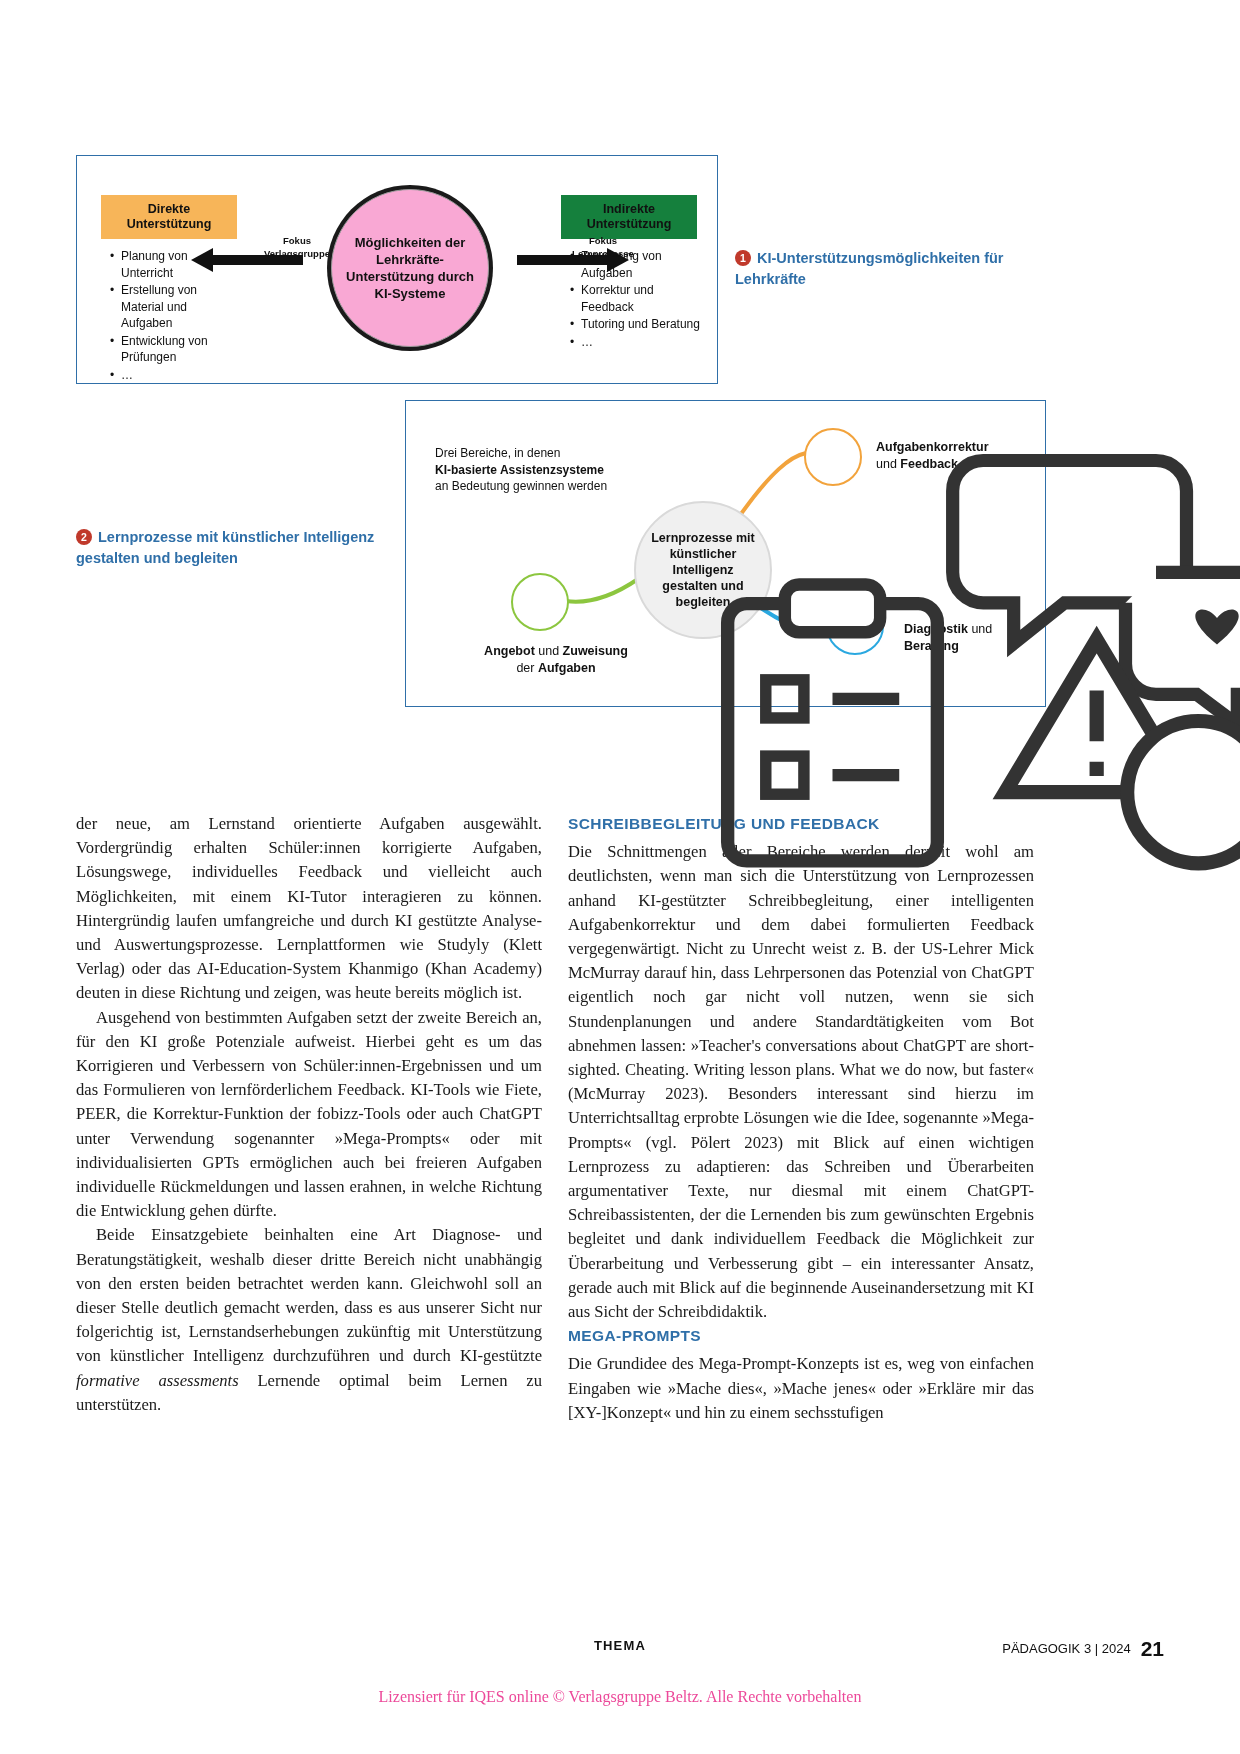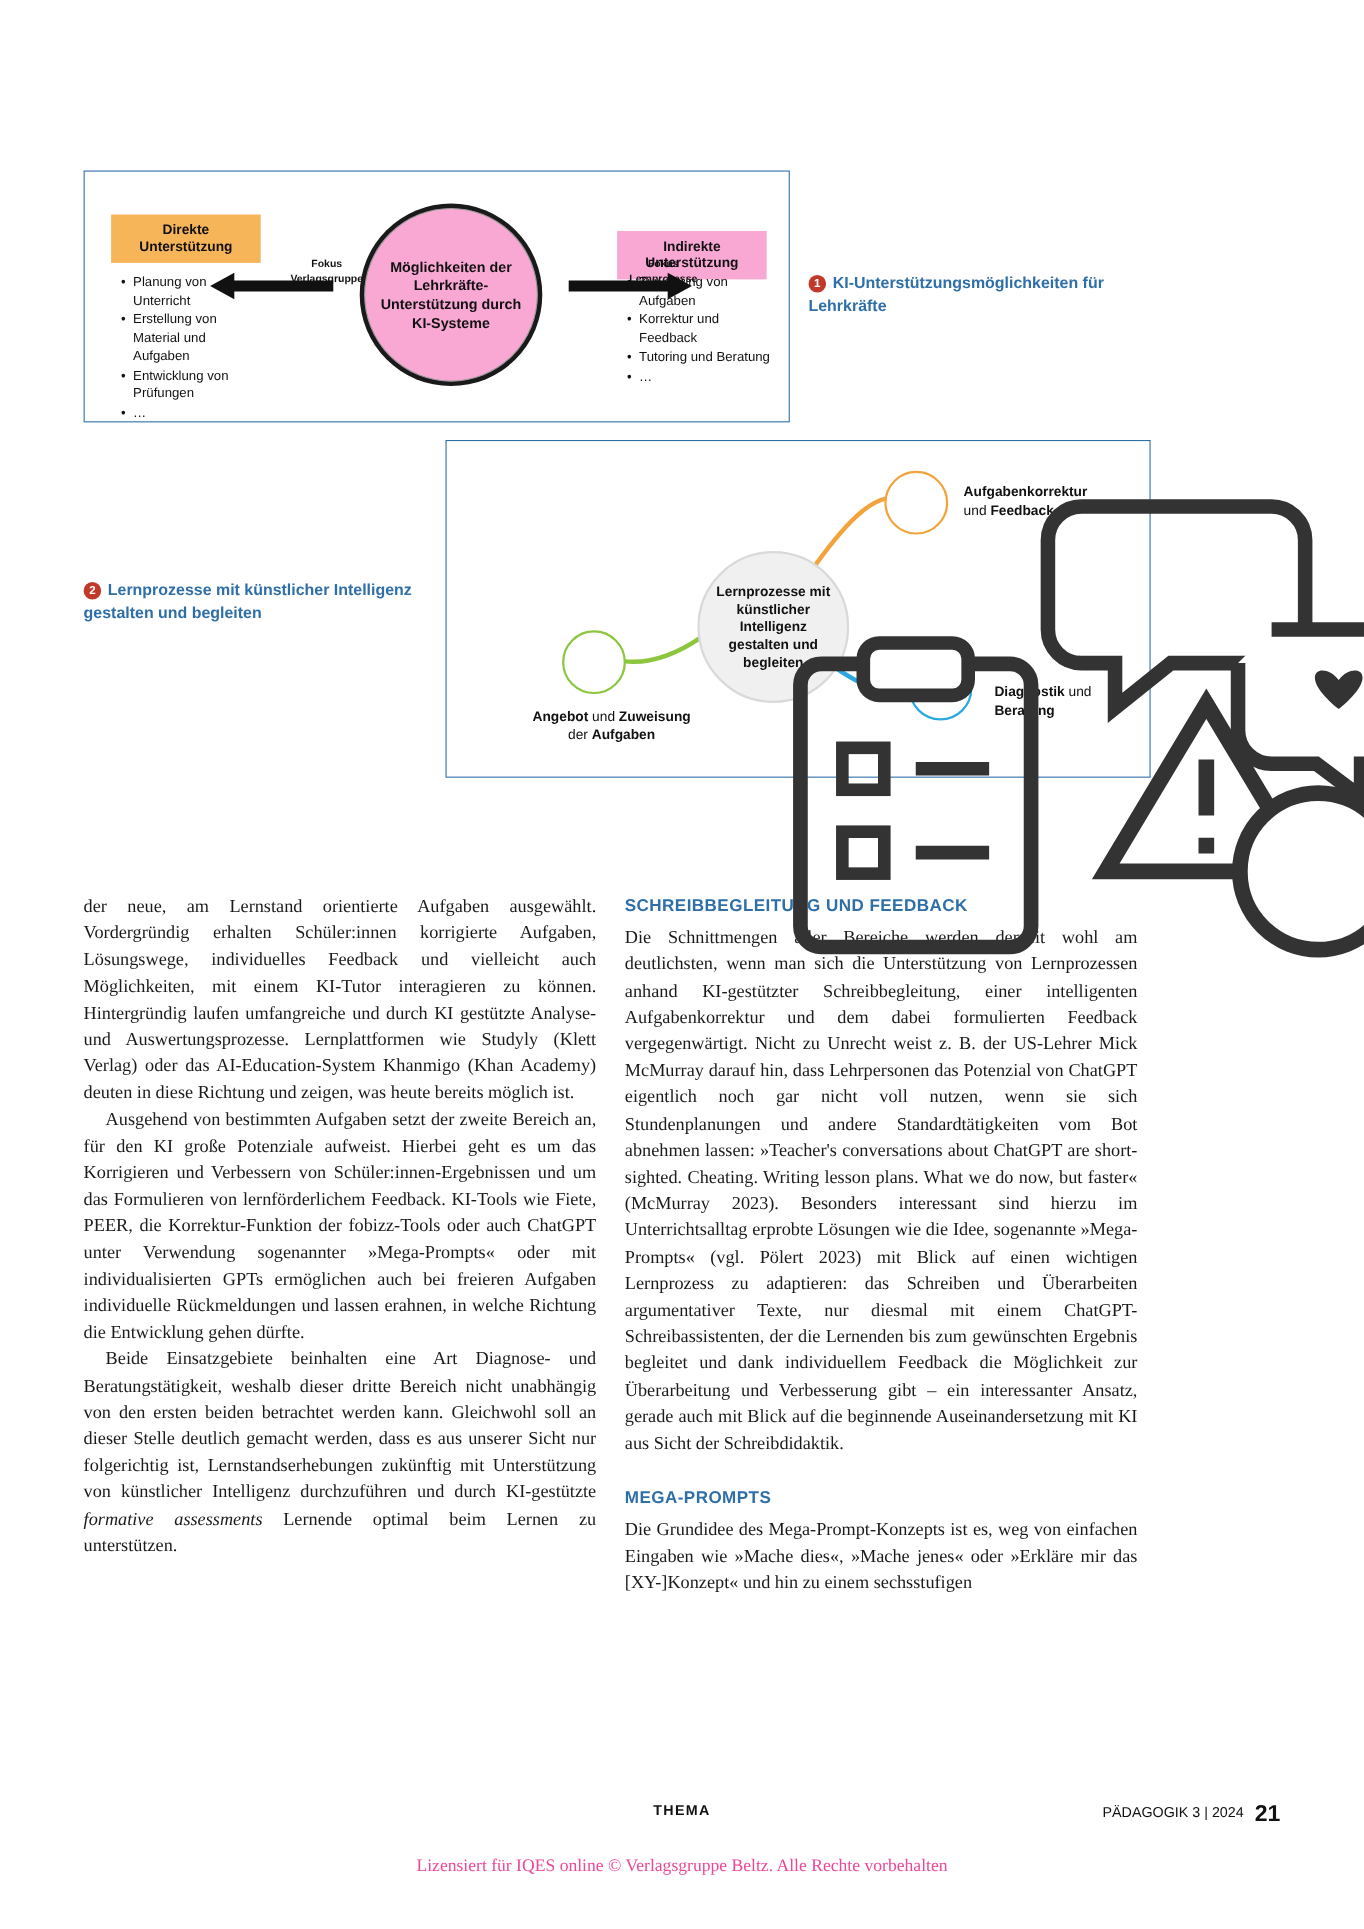--- a/index.html
+++ b/index.html
@@ -14,21 +14,21 @@
   .fig1{
     position:absolute;left:76px;top:155px;width:640px;height:227px;
     border:1px solid #2f6fa8;background:#fff;
   }
   .fig1 .box-label{
     position:absolute;font-family:"Liberation Sans",sans-serif;
     font-weight:bold;font-size:12.5px;line-height:15px;text-align:center;
     padding:7px 6px;color:#111;
   }
   .lbl-direkt{left:24px;top:39px;width:124px;background:#f7b559;}
-  .lbl-indirekt{left:484px;top:54px;width:124px;background:#f9a8d4;}
+  .lbl-indirekt{left:484px;top:39px;width:124px;background:#15803d;}
 
   .fig1 ul{
     position:absolute;margin:0;padding:0 0 0 14px;list-style:none;
     font-family:"Liberation Sans",sans-serif;font-size:12px;line-height:16.5px;color:#111;
   }
   .fig1 ul li{position:relative;margin-bottom:1px;}
   .fig1 ul li:before{content:"•";position:absolute;left:-11px;top:0;}
   .list-left{left:30px;top:92px;width:120px;}
   .list-right{left:490px;top:92px;width:125px;}
 
@@ -118,21 +118,21 @@
     text-align:justify;color:#1a1a1a;
   }
   .col-left{left:76px;top:812px;}
   .col-right{left:568px;top:812px;}
   .col p{margin:0;text-indent:0;}
   .col p.ind{text-indent:20px;}
   .col h2{
     font-family:"Liberation Sans",sans-serif;font-weight:bold;font-size:15.5px;
     letter-spacing:.4px;color:#2f6fa8;margin:0 0 4px 0;
   }
-  .col h2.second{margin-top:26px;}
+  .col h2.second{}
   .col em{font-style:italic;}
 
   
   .footer{
     position:absolute;left:0;bottom:92px;width:1240px;height:24px;
   }
   .footer .thema{
     position:absolute;left:0;width:1240px;text-align:center;
     font-family:"Liberation Sans",sans-serif;font-weight:bold;font-size:13px;letter-spacing:1.2px;color:#111;
   }
@@ -202,20 +202,25 @@
     <span class="cnum">2</span><span>Lernprozesse mit künstlicher Intelligenz gestalten und begleiten</span>
   </div>
 
   <div class="fig2">
     <svg viewBox="0 0 639 305">
       <path d="M330 120 C 365 70, 385 55, 400 52" stroke="#f2a33c" stroke-width="4" fill="none"></path>
       <path d="M352 205 C 395 235, 420 232, 424 228" stroke="#2aa8e0" stroke-width="4" fill="none"></path>
       <path d="M232 178 C 200 200, 175 202, 160 200" stroke="#8cc63f" stroke-width="4" fill="none"></path>
     </svg>
 
+    <div class="intro">
+      <span>Drei Bereiche, in denen</span><br>
+      <b>KI-basierte Assistenzsysteme</b><br>
+      <span>an Bedeutung gewinnen werden</span>
+    </div>
 
     <div class="hub">Lernprozesse mit künstlicher Intelligenz gestalten und begleiten</div>
 
     <div class="node node-top">
       <svg width="34" height="30" viewBox="0 0 34 30">
         <path d="M3 3 h17 a3 3 0 0 1 3 3 v8 a3 3 0 0 1 -3 3 h-9 l-5 4 v-4 h-3 a3 3 0 0 1 -3 -3 v-8 a3 3 0 0 1 3 -3 z" fill="none" stroke="#333" stroke-width="1.3"></path>
         <path d="M20 14 h10 a3 3 0 0 1 3 3 v6 a3 3 0 0 1 -3 3 h-2 v3 l-4 -3 h-4 a3 3 0 0 1 -3 -3 v-6" fill="#fff" stroke="#333" stroke-width="1.3"></path>
         <path d="M26 18.5 c1.4 -1.8 4 -.6 0 2.6 c-4 -3.2 -1.4 -4.4 0 -2.6 z" fill="#333"></path>
       </svg>
     </div>

